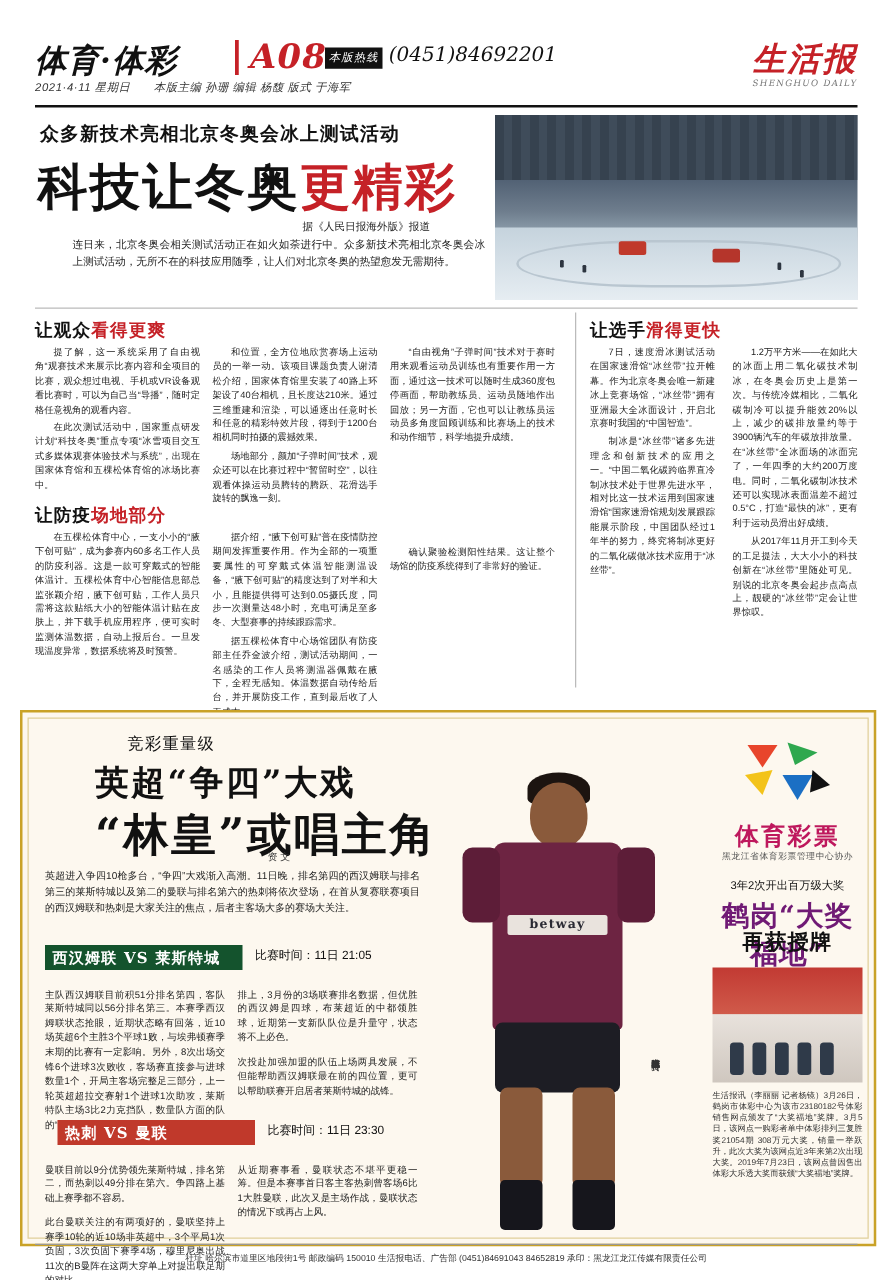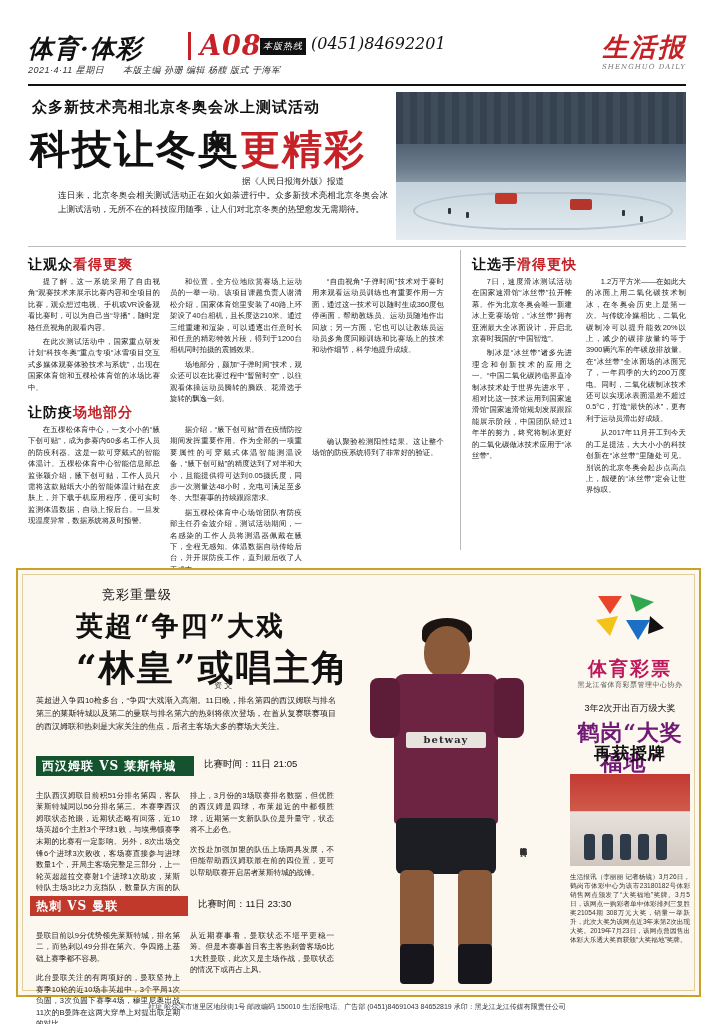--- a/index.html
+++ b/index.html
@@ -183,21 +183,21 @@
       <div class="time">比赛时间：11日 21:05</div>
     </div>
     <div class="mcols" style="left:18px;top:212px;width:144px;height:110px;">
       <p>主队西汉姆联目前积51分排名第四，客队莱斯特城同以56分排名第三。本赛季西汉姆联状态抢眼，近期状态略有回落，近10场英超6个主胜3个平球1败，与埃弗顿赛季末期的比赛有一定影响。另外，8次出场交锋6个进球3次败收，客场赛直接参与进球数量1个，开局主客场完整足三部分，上一轮英超超拉交赛射1个进球1次助攻，莱斯特队主场3比2力克挡队，数量队方面的队的“胜控配攻”。</p>
     </div>
     <div class="mcols" style="left:172px;top:212px;width:144px;height:110px;">
       <p>排上，3月份的3场联赛排名数据，但优胜的西汉姆是四球，布莱超近的中都领胜球，近期第一支新队队位是升量守，状态将不上必色。</p>
       <p>次投赴加强加盟的队伍上场两具发展，不但能帮助西汉姆联最在前的四位置，更可以帮助联赛开启居者莱斯特城的战锋。</p>
     </div>
 
-    <div class="match" style="left:12px;top:326px;text-decoration:underline;">
+    <div class="match" style="left:28px;top:326px;text-decoration:underline;">
       <div class="bar red">热刺 VS 曼联</div>
       <div class="time">比赛时间：11日 23:30</div>
     </div>
     <div class="mcols" style="left:18px;top:352px;width:144px;height:62px;">
       <p>曼联目前以9分优势领先莱斯特城，排名第二，而热刺以49分排在第六。争四路上基础上赛季都不容易。</p>
       <p>此台曼联关注的有两项好的，曼联坚持上赛季10轮的近10场非英超中，3个平局1次负固，3次负固下赛季4场，穆里尼奥出战11次的B曼阵在这两大穿单上对提出联足期的对比。</p>
     </div>
     <div class="mcols" style="left:172px;top:352px;width:144px;height:62px;">
       <p>从近期赛事看，曼联状态不堪平更稳一筹。但是本赛事首日客主客热刺曾客场6比1大胜曼联，此次又是主场作战，曼联状态的情况下或再占上风。</p>
     </div>

